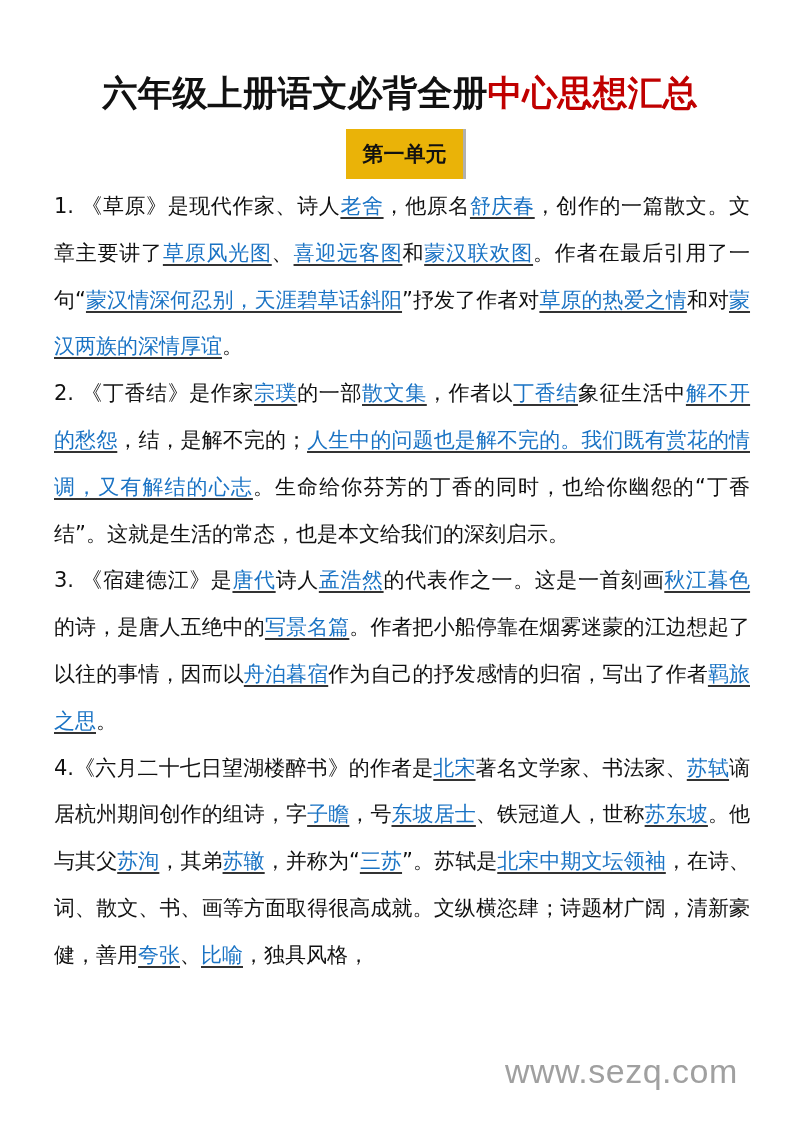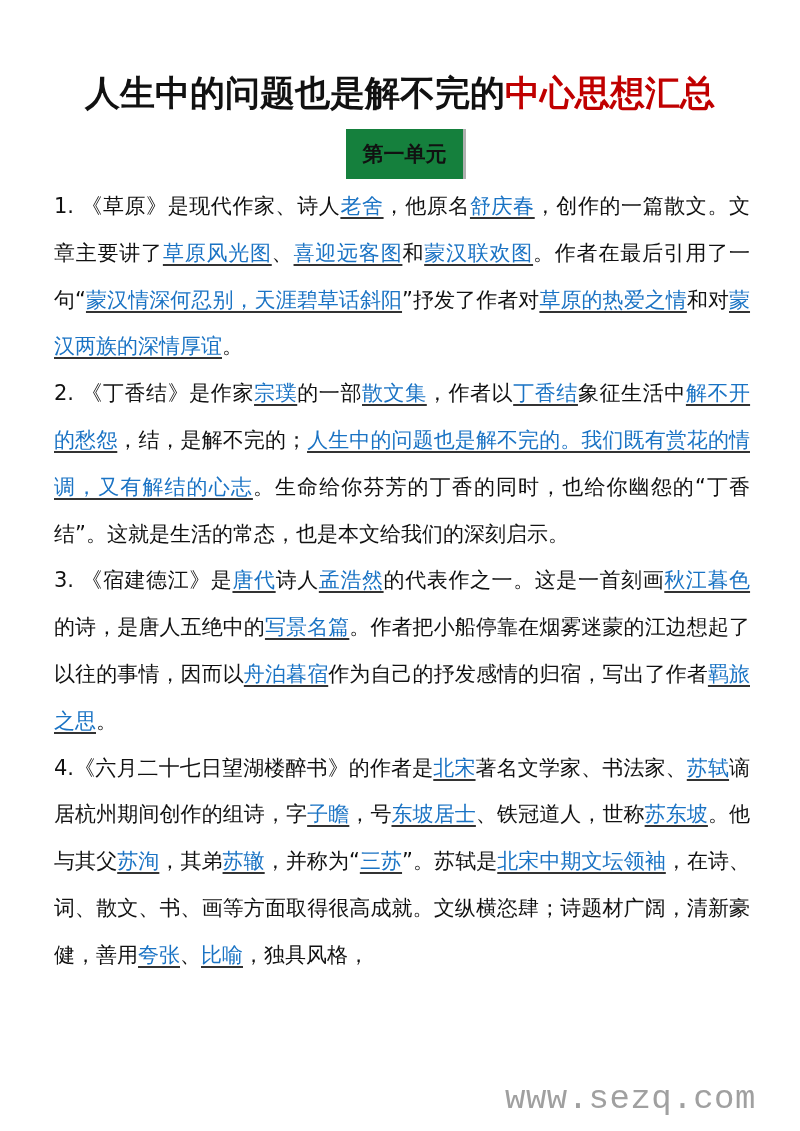--- a/index.html
+++ b/index.html
@@ -2,36 +2,36 @@
 <html><head>
 <meta charset="utf-8">
 <style>
   html, body { margin:0; padding:0; background:#ffffff; }
   body { width:800px; height:1131px; position:relative; overflow:hidden;
          font-family:"DejaVu Sans","Liberation Sans",sans-serif; color:#111; }
   .title { position:absolute; top:70px; left:0; width:800px; text-align:center;
            font-size:35px; font-weight:bold; letter-spacing:0px; white-space:nowrap; }
   .title .red { color:#c00000; }
   .unit-box { position:absolute; top:129px; left:346px; width:120px; height:50px;
-              background:#15803d; border-right:3px solid #b0b0b0; box-sizing:border-box;
+              background:#eab308; border-right:3px solid #b0b0b0; box-sizing:border-box;
               display:flex; align-items:center; justify-content:center;
               font-size:21px; font-weight:bold; color:#111; }
   .content { position:absolute; top:183px; left:54px; width:696px; }
   .para { font-size:21px; line-height:46.8px; text-align:justify; text-align-last:left;
           letter-spacing:0px; margin:0; }
   .seg-bold { font-weight:normal; }
   .seg-link { color:#1a73c4; font-weight:normal; text-decoration:underline;
               text-decoration-color:#333; text-underline-offset:4px; text-decoration-thickness:1.5px; }
-  .watermark { position:absolute; top:1052px; left:505px; font-family:Liberation Mono, monospace;
-               font-size:34px; color:#a0a0a0; letter-spacing:0.5px;margin-top:28px; }
+  .watermark { position:absolute; top:1052px; left:505px; font-family:Liberation Sans, sans-serif;
+               font-size:34px; color:#a0a0a0; letter-spacing:0.5px; }
 </style>
 </head>
 <body>
 
-<div class="title"><span>人生中的问题也是解不完的</span><span class="red">中心思想汇总</span></div>
+<div class="title"><span>六年级上册语文必背全册</span><span class="red">中心思想汇总</span></div>
 
 <div class="unit-box">第一单元</div>
 
 <div class="content">
   <p class="para"><span class="seg-plain">1. </span><span class="seg-bold">《草原》</span><span class="seg-plain">是现代作家、诗人</span><span class="seg-link">老舍</span><span class="seg-plain">，他原名</span><span class="seg-link">舒庆春</span><span class="seg-plain">，创作的一篇散文。文章主要讲了</span><span class="seg-link">草原风光图</span><span class="seg-plain">、</span><span class="seg-link">喜迎远客图</span><span class="seg-plain">和</span><span class="seg-link">蒙汉联欢图</span><span class="seg-plain">。作者在最后引用了一句“</span><span class="seg-link">蒙汉情深何忍别，天涯碧草话斜阳</span><span class="seg-plain">”抒发了作者对</span><span class="seg-link">草原的热爱之情</span><span class="seg-plain">和对</span><span class="seg-link">蒙汉两族的深情厚谊</span><span class="seg-plain">。</span></p>
   <p class="para"><span class="seg-plain">2. </span><span class="seg-bold">《丁香结》</span><span class="seg-plain">是作家</span><span class="seg-link">宗璞</span><span class="seg-plain">的一部</span><span class="seg-link">散文集</span><span class="seg-plain">，作者以</span><span class="seg-link">丁香结</span><span class="seg-plain">象征生活中</span><span class="seg-link">解不开的愁怨</span><span class="seg-plain">，结，是解不完的；</span><span class="seg-link">人生中的问题也是解不完的。我们既有赏花的情调，又有解结的心志</span><span class="seg-plain">。生命给你芬芳的丁香的同时，也给你幽怨的“丁香结”。这就是生活的常态，也是本文给我们的深刻启示。</span></p>
   <p class="para"><span class="seg-plain">3. </span><span class="seg-bold">《宿建德江》</span><span class="seg-plain">是</span><span class="seg-link">唐代</span><span class="seg-plain">诗人</span><span class="seg-link">孟浩然</span><span class="seg-plain">的代表作之一。这是一首刻画</span><span class="seg-link">秋江暮色</span><span class="seg-plain">的诗，是唐人五绝中的</span><span class="seg-link">写景名篇</span><span class="seg-plain">。作者把小船停靠在烟雾迷蒙的江边想起了以往的事情，因而以</span><span class="seg-link">舟泊暮宿</span><span class="seg-plain">作为自己的抒发感情的归宿，写出了作者</span><span class="seg-link">羁旅之思</span><span class="seg-plain">。</span></p>
   <p class="para"><span class="seg-plain">4.</span><span class="seg-bold">《六月二十七日望湖楼醉书》</span><span class="seg-plain">的作者是</span><span class="seg-link">北宋</span><span class="seg-plain">著名文学家、书法家、</span><span class="seg-link">苏轼</span><span class="seg-plain">谪居杭州期间创作的组诗，字</span><span class="seg-link">子瞻</span><span class="seg-plain">，号</span><span class="seg-link">东坡居士</span><span class="seg-plain">、铁冠道人，世称</span><span class="seg-link">苏东坡</span><span class="seg-plain">。他与其父</span><span class="seg-link">苏洵</span><span class="seg-plain">，其弟</span><span class="seg-link">苏辙</span><span class="seg-plain">，并称为“</span><span class="seg-link">三苏</span><span class="seg-plain">”。苏轼是</span><span class="seg-link">北宋中期文坛领袖</span><span class="seg-plain">，在诗、词、散文、书、画等方面取得很高成就。文纵横恣肆；诗题材广阔，清新豪健，善用</span><span class="seg-link">夸张</span><span class="seg-plain">、</span><span class="seg-link">比喻</span><span class="seg-plain">，独具风格，</span></p>
 </div>
 

